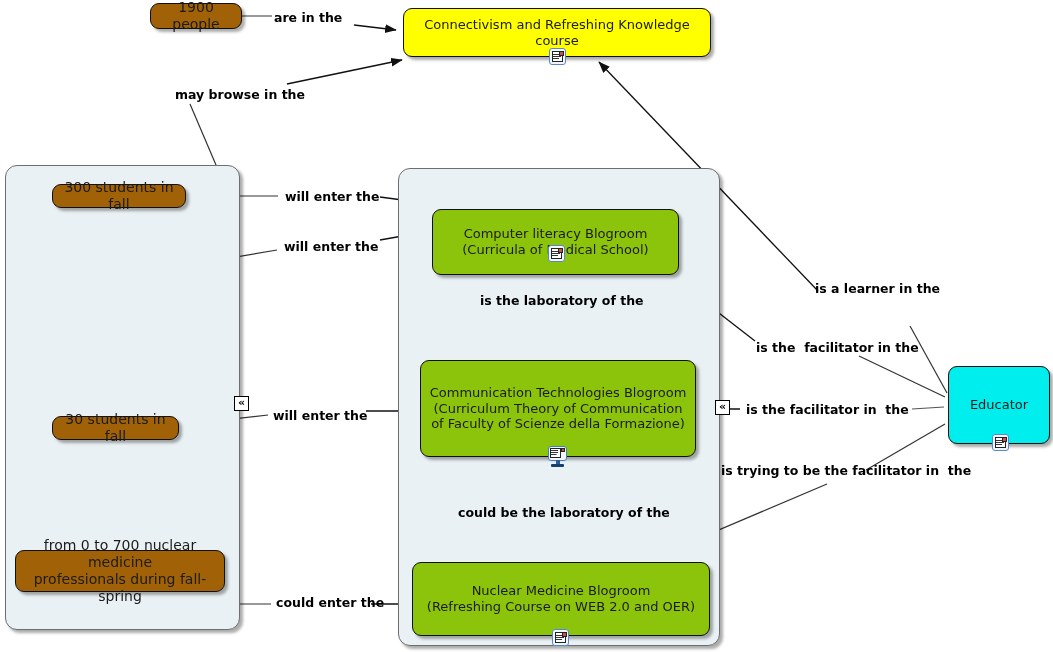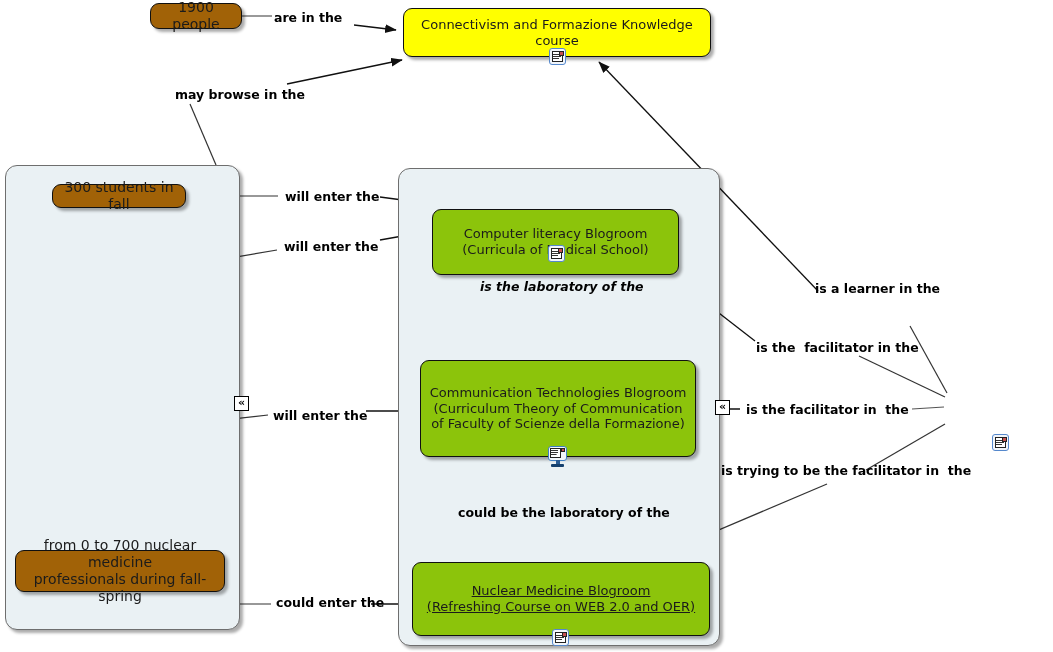--- a/index.html
+++ b/index.html
@@ -211,33 +211,36 @@
 
   <div class="panel" style="left:5px; top:165px; width:235px; height:465px;"></div>
 
   <div class="panel" style="left:398px; top:168px; width:322px; height:478px;"></div>
 
   <div class="node orange" style="left:150px; top:3px; width:92px; height:26px;">
     <span class="node-text">1900 people</span>
   </div>
 
   <div class="node yellow" style="left:403px; top:8px; width:308px; height:49px;">
-    <span class="node-text">Connectivism and Formazione Knowledge course</span>
+    <span class="node-text">Connectivism and Refreshing Knowledge course</span>
   </div>
   <span class="res-icon" style="left:549px; top:48px;">
     <span class="sheet"></span>
       <span class="lines"></span>
       <span class="corner"></span>
   </span>
 
   <div class="node orange" style="left:52px; top:184px; width:134px; height:24px;">
     <span class="node-text">300 students in fall</span>
   </div>
 
 
+  <div class="node orange" style="left:52px; top:416px; width:127px; height:24px;">
+    <span class="node-text">30 students in fall</span>
+  </div>
 
   <div class="node orange" style="left:15px; top:550px; width:210px; height:42px;">
     <span class="node-text">from 0 to 700 nuclear medicine
 professionals during fall-spring</span>
   </div>
 
   <div class="node green" style="left:432px; top:186px; width:247px; height:66px;margin-top:23px;">
     <span class="node-text">Computer literacy Blogroom
 (Curricula of Medical School)</span>
   </div>
@@ -254,30 +257,33 @@
   </div>
   <span class="mon-icon" style="left:548px; top:446px;">
     <span class="screen"></span>
     <span class="sheet"></span>
       <span class="lines"></span>
       <span class="corner"></span>
     <span class="neck"></span>
       <span class="base"></span>
   </span>
 
-  <div class="node green" style="left:412px; top:562px; width:298px; height:74px;text-decoration:underline;">
+  <div class="node green" style="left:412px; top:562px; width:298px; height:74px;">
     <span class="node-text">Nuclear Medicine Blogroom
 (Refreshing Course on WEB 2.0 and OER)</span>
   </div>
   <span class="res-icon" style="left:552px; top:629px;">
     <span class="sheet"></span>
       <span class="lines"></span>
       <span class="corner"></span>
   </span>
 
+  <div class="node cyan" style="left:948px; top:366px; width:102px; height:78px;">
+    <span class="node-text">Educator</span>
+  </div>
   <span class="res-icon" style="left:992px; top:434px;">
     <span class="sheet"></span>
       <span class="lines"></span>
       <span class="corner"></span>
   </span>
 
   <div class="chev-marker" style="left:234px; top:396px;">«</div>
   <div class="chev-marker" style="left:715px; top:400px;">«</div>
 
   <div class="linklabel" style="left:274px; top:12px;">are in the</div>
@@ -285,21 +291,21 @@
   <div class="linklabel" style="left:175px; top:89px;">may browse in the</div>
 
   <div class="linklabel" style="left:285px; top:191px;">will enter the</div>
 
   <div class="linklabel" style="left:284px; top:241px;">will enter the</div>
 
   <div class="linklabel" style="left:273px; top:410px;">will enter the</div>
 
   <div class="linklabel" style="left:276px; top:597px;">could enter the</div>
 
-  <div class="linklabel" style="left:480px; top:281px;font-style:italic;">is the laboratory of the</div>
+  <div class="linklabel" style="left:480px; top:295px;">is the laboratory of the</div>
 
   <div class="linklabel" style="left:458px; top:507px;">could be the laboratory of the</div>
 
   <div class="linklabel" style="left:815px; top:283px;">is a learner in the</div>
 
   <div class="linklabel" style="left:756px; top:342px;">is the  facilitator in the</div>
 
   <div class="linklabel" style="left:746px; top:404px;">is the facilitator in  the</div>
 
   <div class="linklabel" style="left:721px; top:465px;">is trying to be the facilitator in  the</div>

